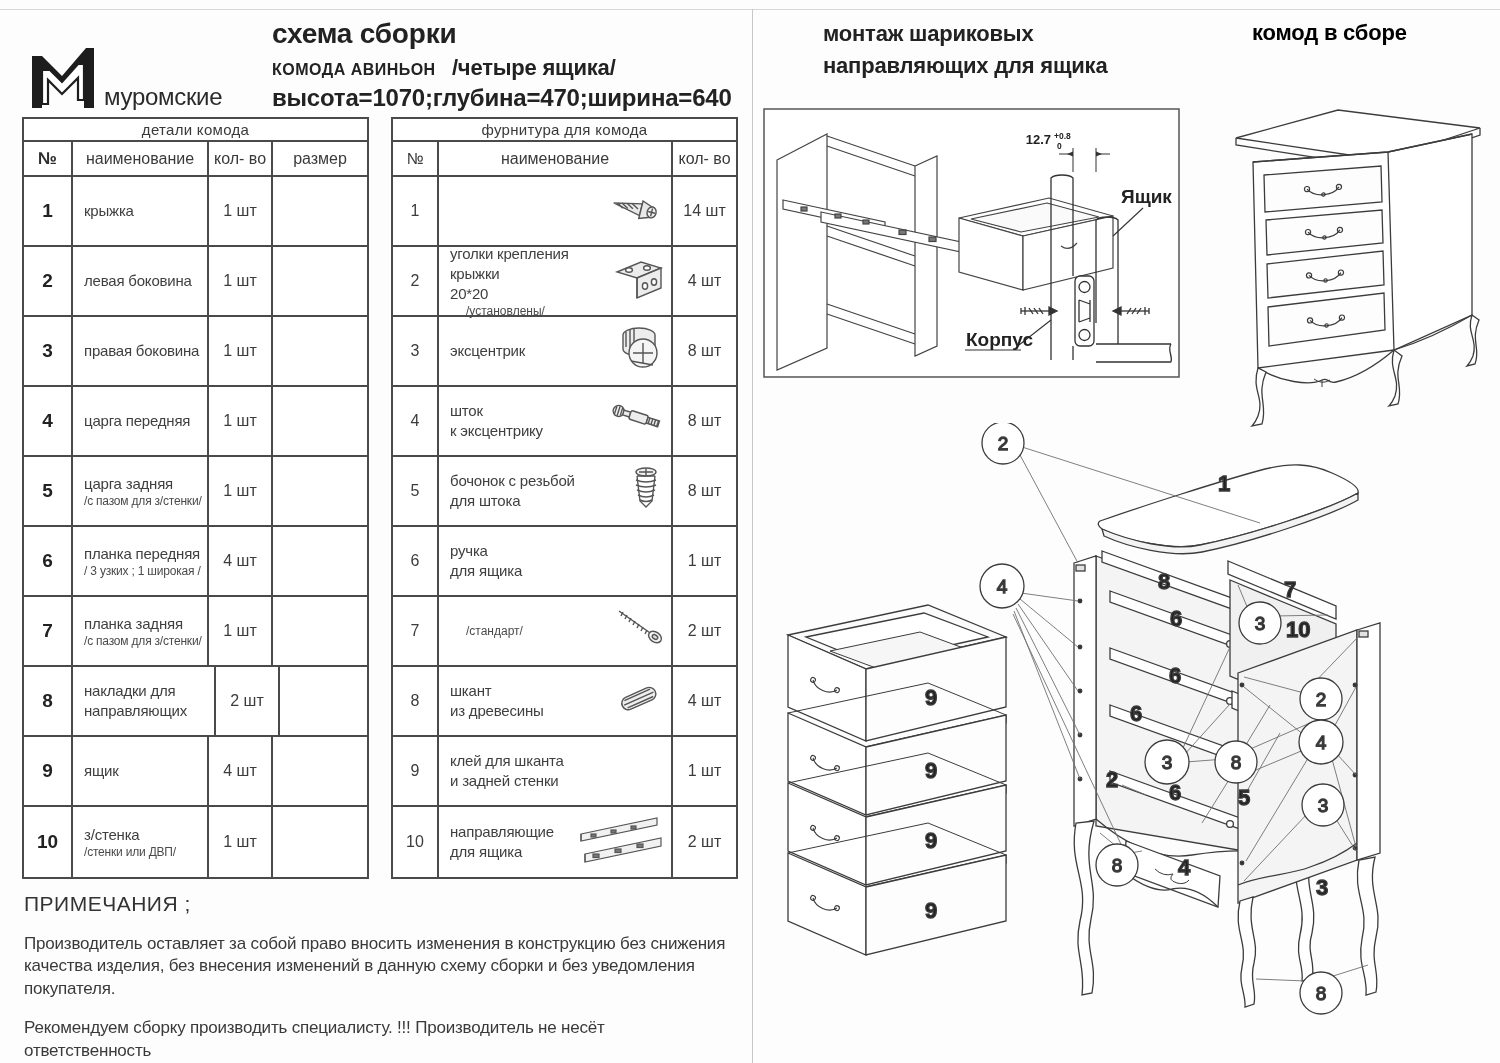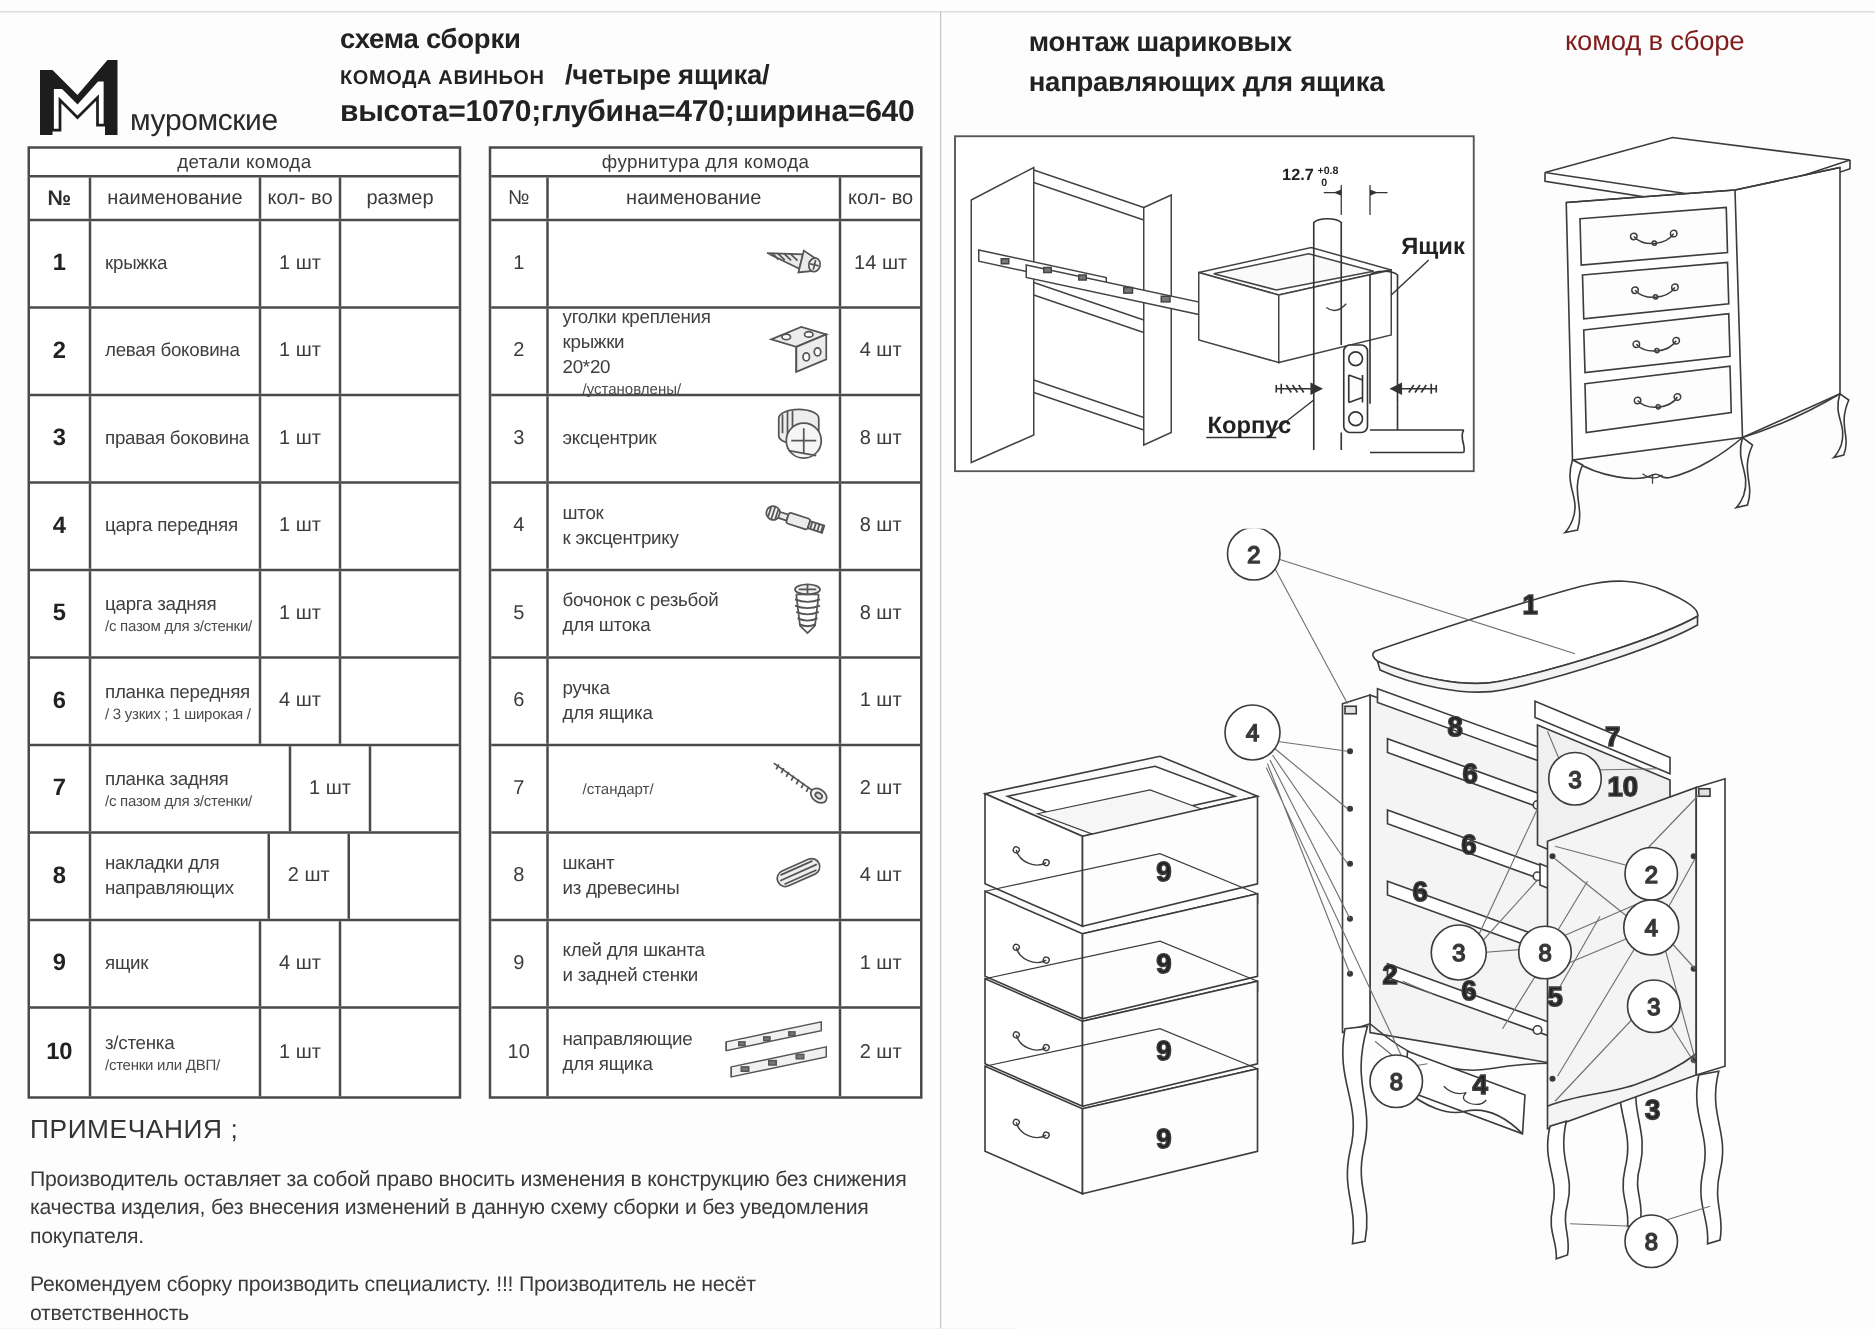--- a/index.html
+++ b/index.html
@@ -5,27 +5,27 @@
   html,body{margin:0;padding:0;background:#e8e8e8;}
   .page{position:relative;width:1500px;height:1063px;background:#fdfdfd;overflow:hidden;
         font-family:"Liberation Sans","DejaVu Sans",sans-serif;color:#2b2b2b;}
   .hairline-top{position:absolute;left:0;top:9px;width:1500px;height:1px;background:#d8d8d8;}
   .vdivider{position:absolute;left:752px;top:9px;width:1px;height:1054px;background:#c7c7c7;}
 
   
   .logo{position:absolute;left:28px;top:26px;}
   .brand{position:absolute;left:104px;top:78px;font-size:24px;font-weight:500;line-height:1.55;color:#2a2a2a;letter-spacing:-0.3px;}
   .titleblock{position:absolute;left:272px;top:16px;line-height:1.32;color:#222;}
-  .t1{font-size:22px;font-weight:600;letter-spacing:-0.2px;}
+  .t1{font-size:28px;font-weight:600;letter-spacing:-0.2px;}
   .t2{font-size:16px;font-weight:700;letter-spacing:0.5px;}
   .t2b{font-size:22px;font-weight:600;letter-spacing:-0.2px;}
   .t3{font-size:24px;font-weight:700;letter-spacing:-0.2px;}
 
   .h-montage{position:absolute;left:823px;top:18px;font-size:22px;font-weight:700;line-height:1.45;color:#222;white-space:pre-line;letter-spacing:-0.2px;}
-  .h-assembled{position:absolute;left:1252px;top:20px;font-size:22px;font-weight:400;color:#7f1d1d;letter-spacing:-0.2px;}
+  .h-assembled{position:absolute;left:1252px;top:20px;font-size:22px;font-weight:700;color:#000000;letter-spacing:-0.2px;}
 
   
   .tbl{position:absolute;border:2px solid #4a4a4a;background:#fff;box-sizing:border-box;}
   .trow,.thdr,.tttl{display:flex;box-sizing:border-box;}
   .tttl{height:23px;border-bottom:2px solid #4a4a4a;align-items:center;justify-content:center;
         font-size:15px;color:#3a3a3a;letter-spacing:0.3px;}
   .thdr{height:35px;border-bottom:2px solid #4a4a4a;}
   .trow{height:70px;border-bottom:2px solid #4a4a4a;}
   .trow:last-child{border-bottom:none;}
   .c{box-sizing:border-box;border-right:2px solid #4a4a4a;display:flex;flex-direction:column;justify-content:center;}
@@ -138,21 +138,21 @@
       <div class="c cc num" style="width:49px">6</div>
       <div class="c nmwrap" style="width:136px">
           <span class="nm">планка передняя</span>
           <span class="sub">/ 3 узких ; 1 широкая /</span>
         </div>
       <div class="c cc qty" style="width:64px">4 шт</div>
       <div class="c" style="flex:1"></div>
     </div>
     <div class="trow">
       <div class="c cc num" style="width:49px">7</div>
-      <div class="c nmwrap" style="width:160px">
+      <div class="c nmwrap" style="width:136px">
           <span class="nm">планка задняя</span>
           <span class="sub">/с пазом для з/стенки/</span>
         </div>
       <div class="c cc qty" style="width:64px">1 шт</div>
       <div class="c" style="flex:1"></div>
     </div>
     <div class="trow">
       <div class="c cc num" style="width:49px">8</div>
       <div class="c nmwrap" style="width:143px">
           <span class="nm">накладки для

